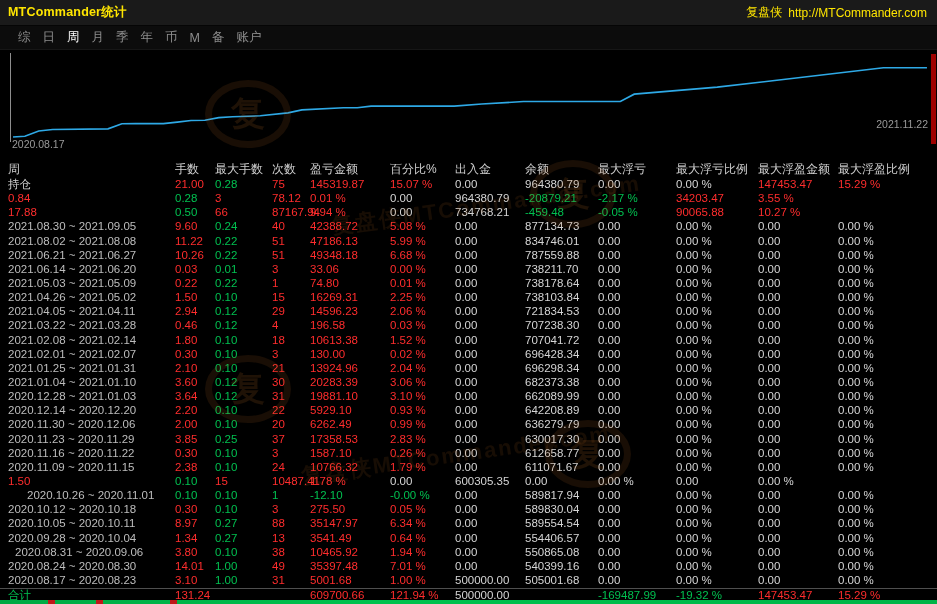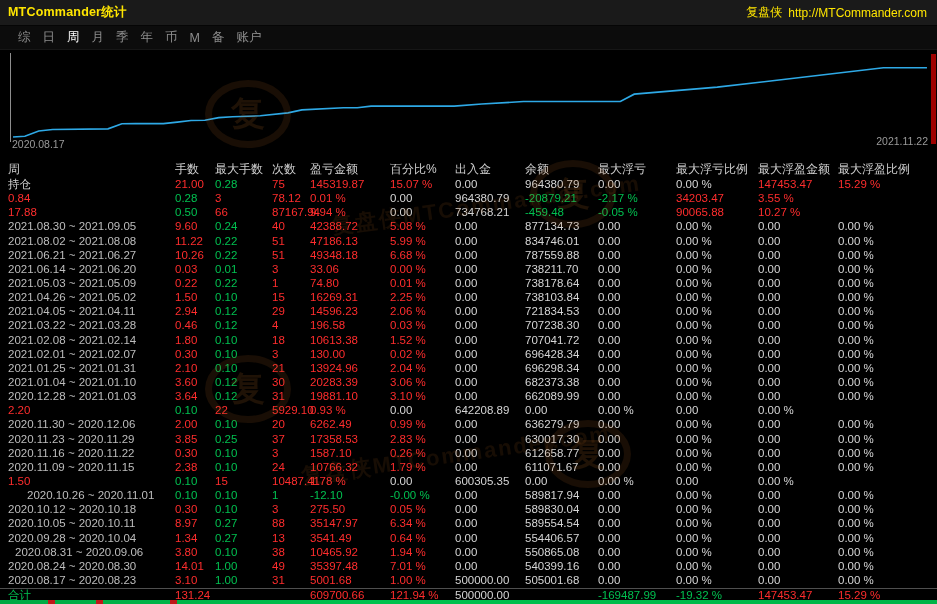--- a/index.html
+++ b/index.html
@@ -28,21 +28,21 @@
   .menu-item { color:#8e8e8e; font-size:12.5px; cursor:default; }
   .menu-item.active { color:#ffffff; }
   
   .chart-area { position:relative; height:100px; background:#000; }
   .plot {
     position:absolute; left:10px; top:3px; right:8px; bottom:8px;
     border-left:1px solid #8e8e8e;
   }
   .plot svg { width:100%; height:100%; display:block; }
   .date-start { position:absolute; left:12px; bottom:0px; color:#9a9a9a; font-size:10.5px; }
-  .date-end   { position:absolute; right:9px; bottom:3px; color:#9a9a9a; font-size:10.5px; }
+  .date-end   { position:absolute; right:9px; bottom:20px; color:#9a9a9a; font-size:10.5px; }
   .chart-sb { position:absolute; right:1px; top:4px; width:5px; height:90px; background:#9e0000; }
   
   .grid-row {
     display:grid;
     grid-template-columns:167px 40px 57px 38px 80px 65px 70px 73px 78px 82px 80px 1fr;
     padding-left:8px; white-space:nowrap;
   }
   .thead { height:15px; line-height:15px; margin-top:12px; font-size:12px; color:#cfcfcf; }
   .tbody { height:411px; overflow:hidden; }
   .trow  { height:14.15px; line-height:14.3px; font-size:11.5px; }
@@ -332,20 +332,21 @@
         <span style="color: rgb(255, 45, 45);">19881.10</span>
         <span style="color: rgb(255, 45, 45);">3.10 %</span>
         <span style="color: rgb(213, 213, 213);">0.00</span>
         <span style="color: rgb(213, 213, 213);">662089.99</span>
         <span style="color: rgb(213, 213, 213);">0.00</span>
         <span style="color: rgb(213, 213, 213);">0.00 %</span>
         <span style="color: rgb(213, 213, 213);">0.00</span>
         <span style="color: rgb(213, 213, 213);">0.00 %</span>
       </div>
       <div class="grid-row trow">
+        <span style="color: rgb(189, 189, 189);">2020.12.14 ~ 2020.12.20</span>
         <span style="color: rgb(255, 45, 45);">2.20</span>
         <span style="color: rgb(0, 192, 80);">0.10</span>
         <span style="color: rgb(255, 45, 45);">22</span>
         <span style="color: rgb(255, 45, 45);">5929.10</span>
         <span style="color: rgb(255, 45, 45);">0.93 %</span>
         <span style="color: rgb(213, 213, 213);">0.00</span>
         <span style="color: rgb(213, 213, 213);">642208.89</span>
         <span style="color: rgb(213, 213, 213);">0.00</span>
         <span style="color: rgb(213, 213, 213);">0.00 %</span>
         <span style="color: rgb(213, 213, 213);">0.00</span>

